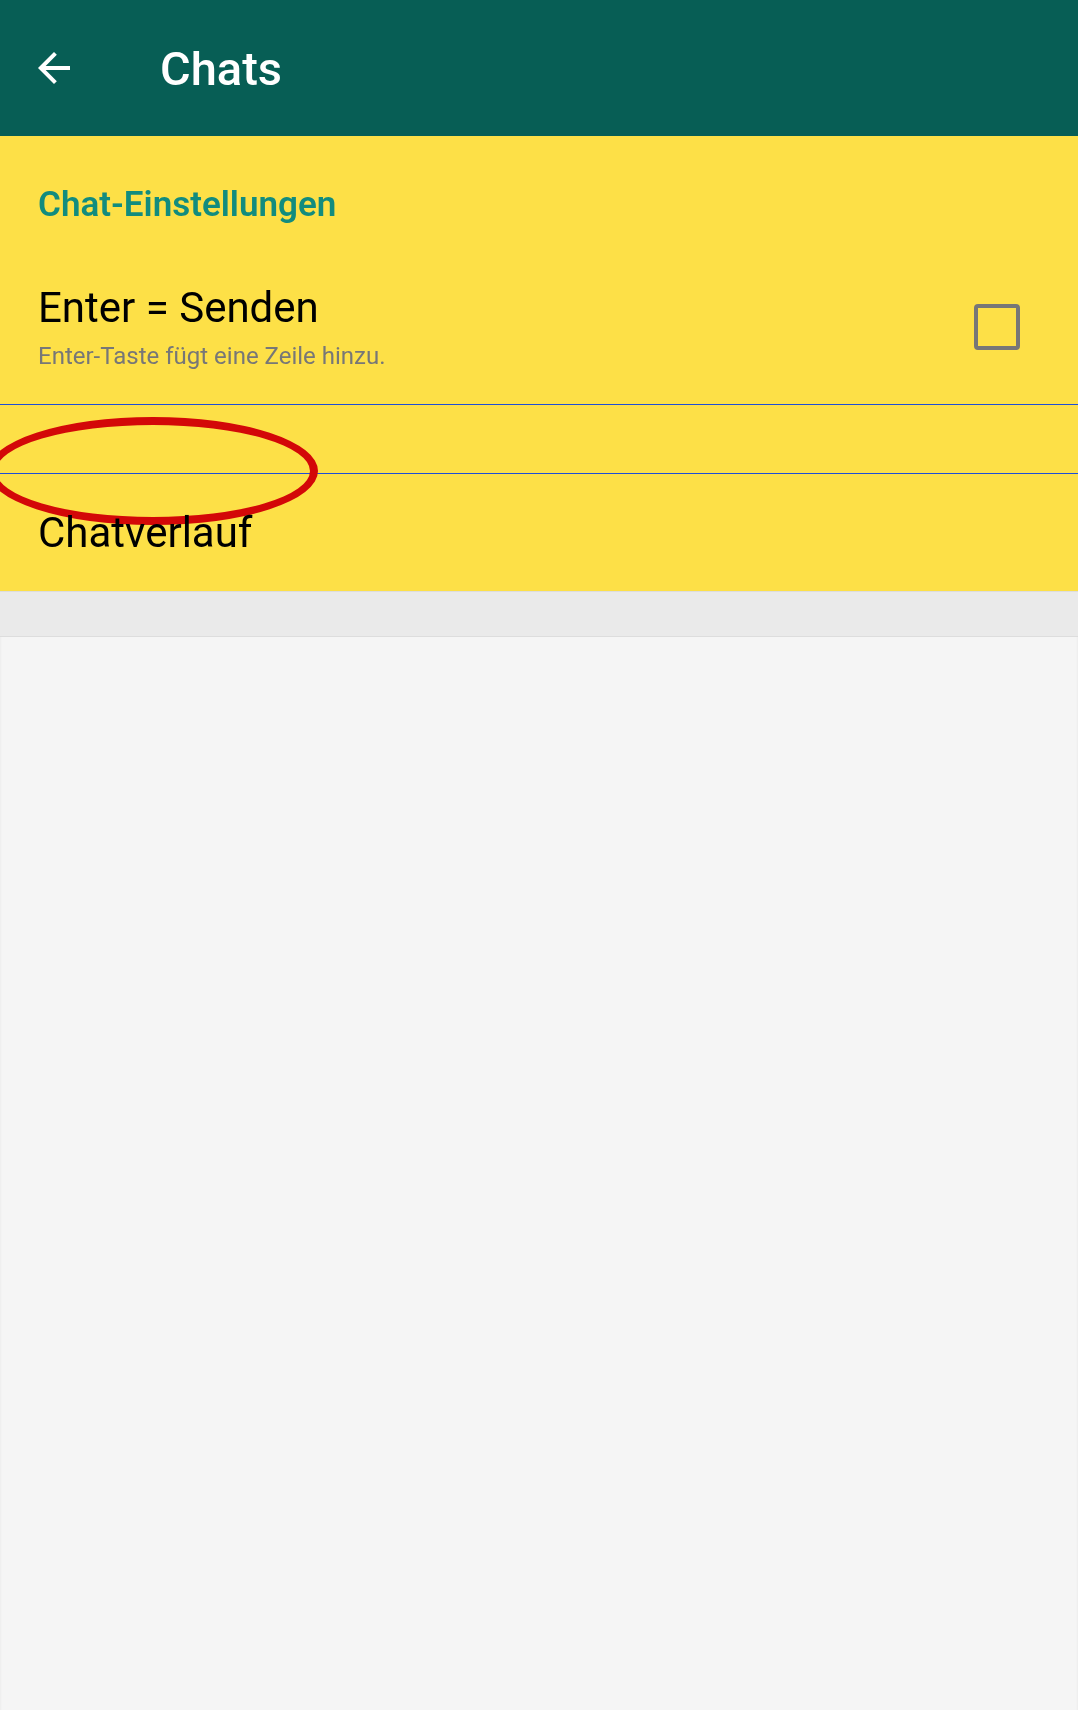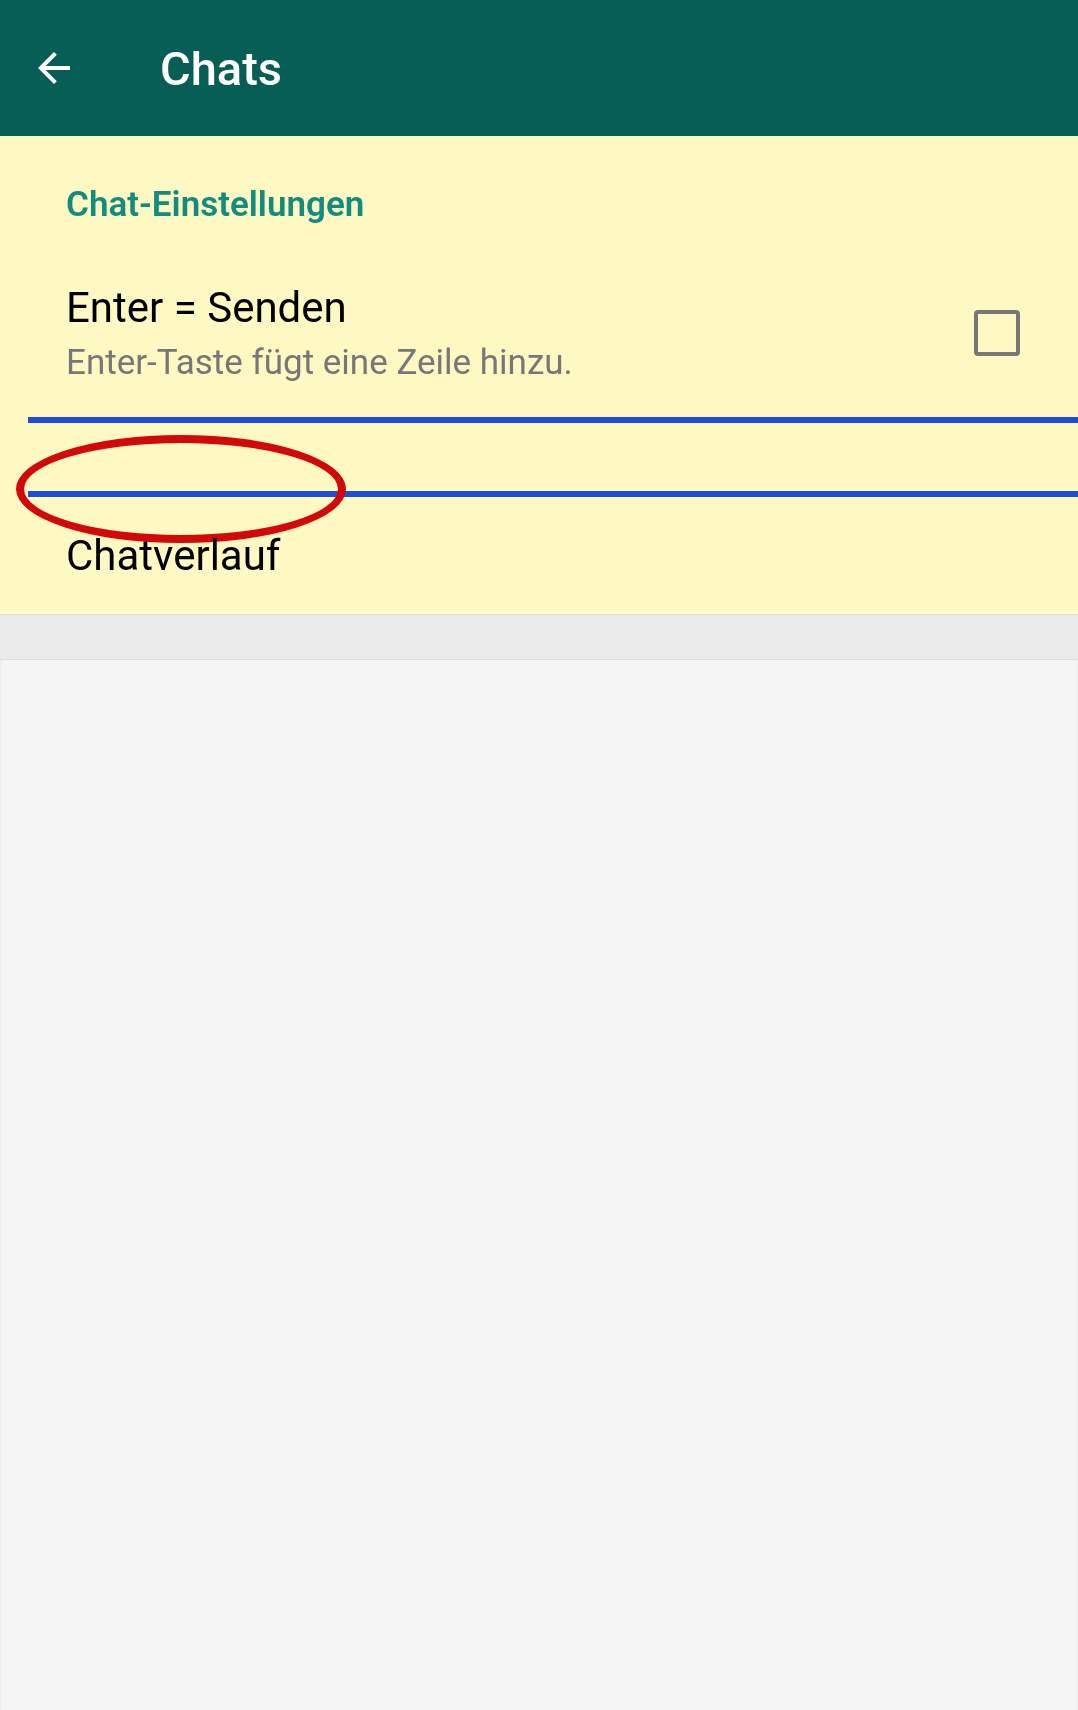--- a/index.html
+++ b/index.html
@@ -29,46 +29,45 @@
     font-size: 47px;
     font-weight: 500;
     margin-left: 76px;
   }
   .content-shadow {
     box-shadow: inset 0 3px 4px -2px rgba(0,0,0,0.2);
     background: #f5f5f5;
     height: calc(100% - 136px);
   }
   .section {
-    background: #fef9c3;
-    padding-left: 28px;
+    background: #fde047;
   }
   .section-header {
     color: #128C7E;
     font-size: 35px;
     font-weight: 600;
     padding: 48px 38px 24px 38px;
   }
   .row {
     display: flex;
     align-items: center;
     padding: 34px 38px;
-    border-bottom: 6px solid #1d4ed8;
+    border-bottom: 1px solid #1d4ed8;
     position: relative;
   }
   .row-text {
     flex: 1;
     padding-right: 20px;
   }
   .row-title {
     font-size: 42px;
     color: #000;
   }
   .row-sub {
-    font-size: 35px;
+    font-size: 24px;
     color: #777;
     margin-top: 10px;
   }
   .checkbox {
     width: 46px;
     height: 46px;
     border: 4px solid #777;
     border-radius: 4px;
     margin-right: 20px;
   }

